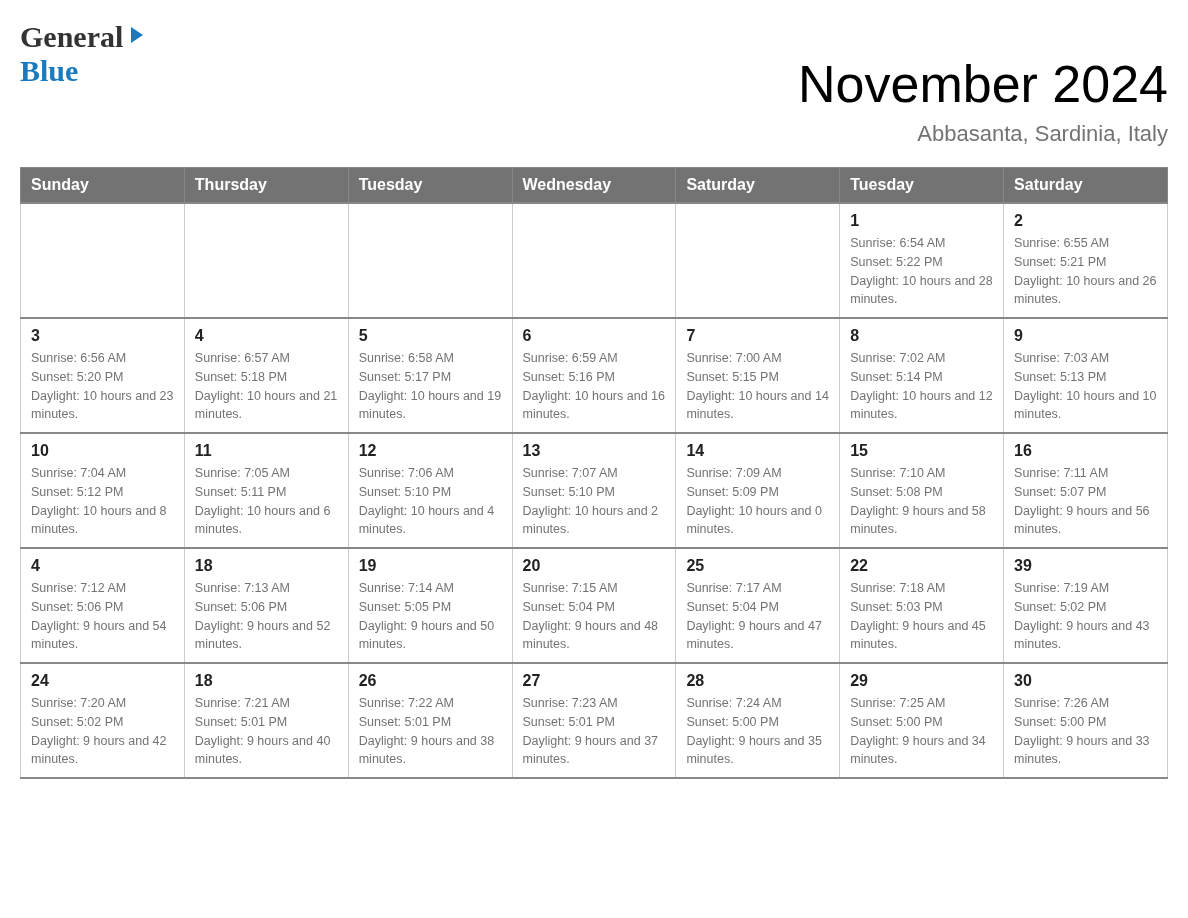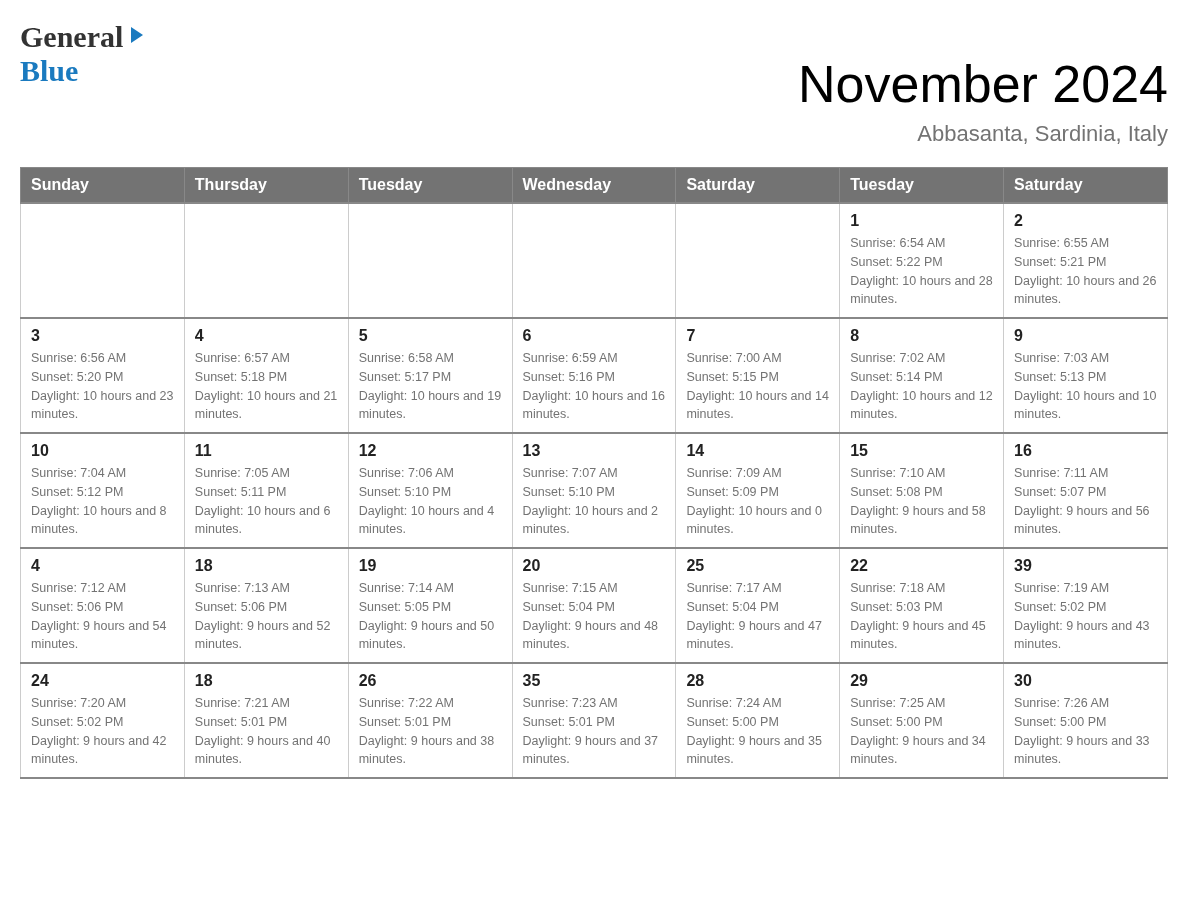--- a/index.html
+++ b/index.html
@@ -243,21 +243,21 @@
         </td>
         <td>
           <span class="day-number">18</span>
           <div class="day-info">Sunrise: 7:21 AM<br>Sunset: 5:01 PM<br>Daylight: 9 hours and 40 minutes.</div>
         </td>
         <td>
           <span class="day-number">26</span>
           <div class="day-info">Sunrise: 7:22 AM<br>Sunset: 5:01 PM<br>Daylight: 9 hours and 38 minutes.</div>
         </td>
         <td>
-          <span class="day-number">35</span>
+          <span class="day-number">27</span>
           <div class="day-info">Sunrise: 7:23 AM<br>Sunset: 5:01 PM<br>Daylight: 9 hours and 37 minutes.</div>
         </td>
         <td>
           <span class="day-number">28</span>
           <div class="day-info">Sunrise: 7:24 AM<br>Sunset: 5:00 PM<br>Daylight: 9 hours and 35 minutes.</div>
         </td>
         <td>
           <span class="day-number">29</span>
           <div class="day-info">Sunrise: 7:25 AM<br>Sunset: 5:00 PM<br>Daylight: 9 hours and 34 minutes.</div>
         </td>

